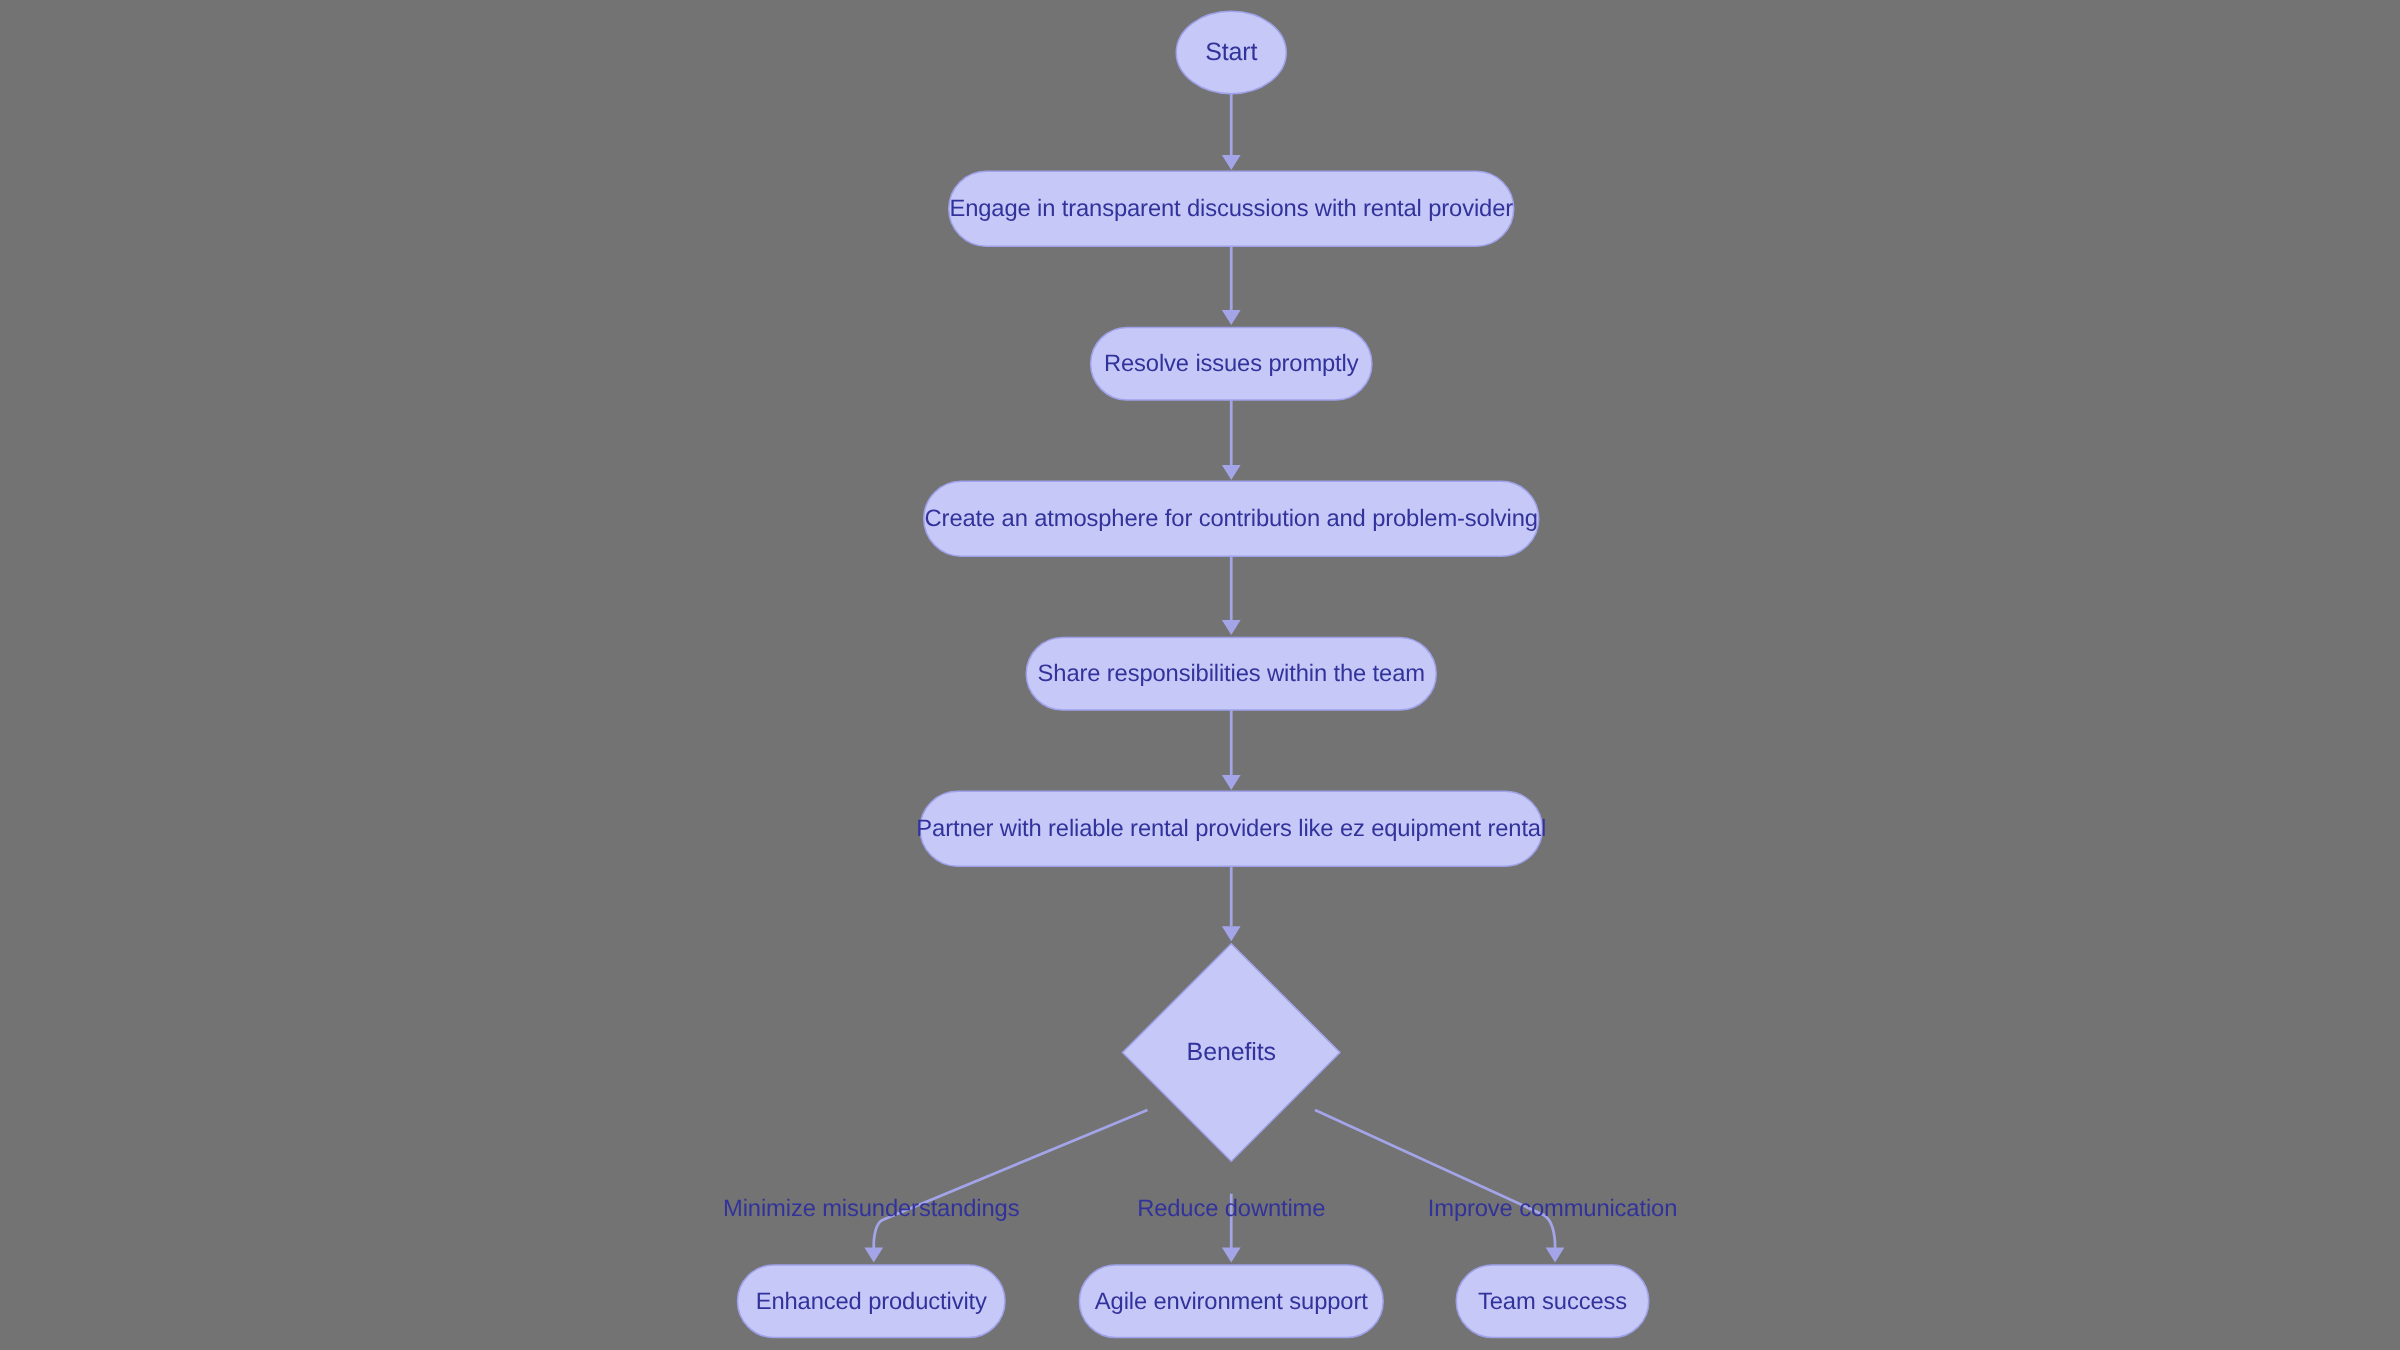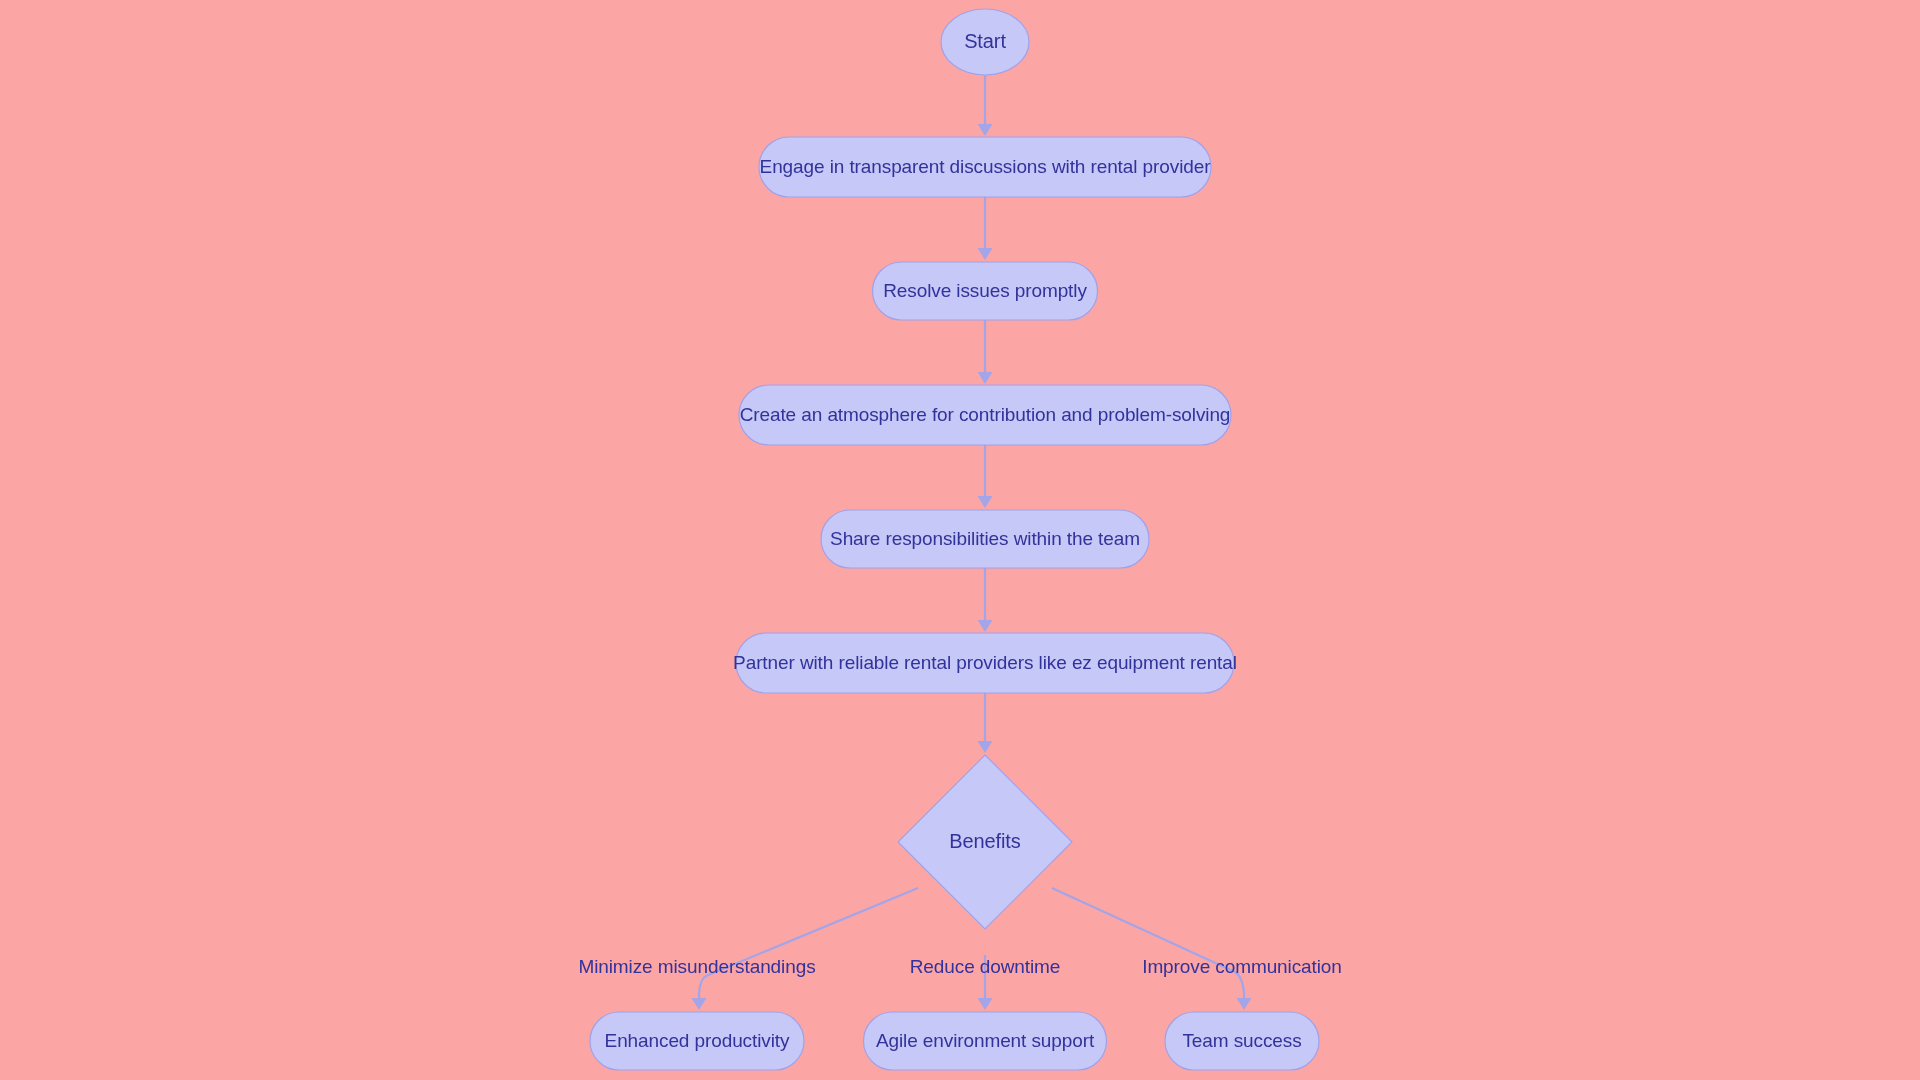--- a/index.html
+++ b/index.html
@@ -11,21 +11,21 @@
   body {
     width: 1920px;
     height: 1080px;
     overflow: hidden;
     font-family: "Liberation Sans", sans-serif;
   }
   #flowchart-root {
     position: relative;
     width: 1920px;
     height: 1080px;
-    background: #fca5a5;
+    background: #737373;
   }
   svg#diagram {
     display: block;
     width: 1920px;
     height: 1080px;
   }
   .node-shape {
     fill: #c6c8f8;
     stroke: #9fa2ea;
     stroke-width: 1.2;

